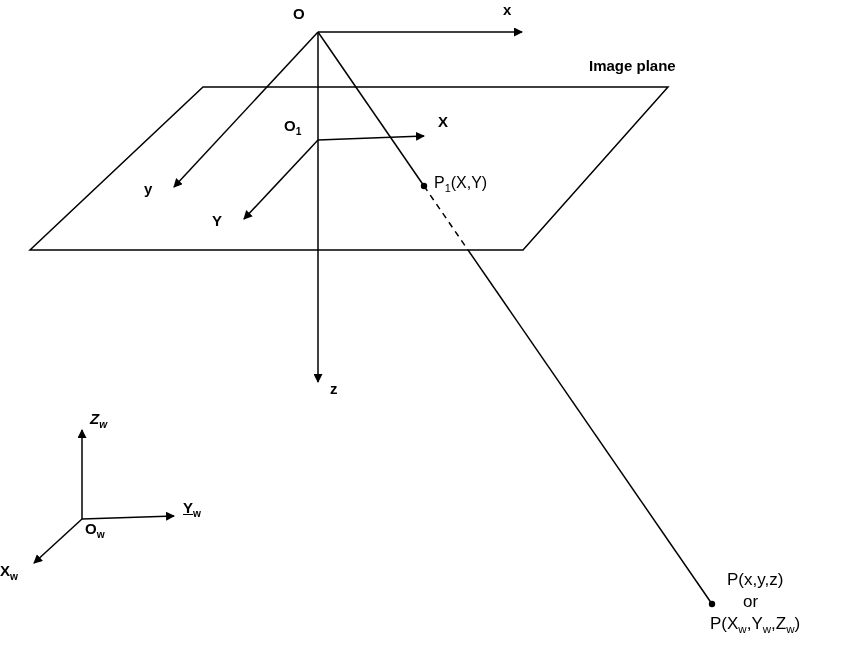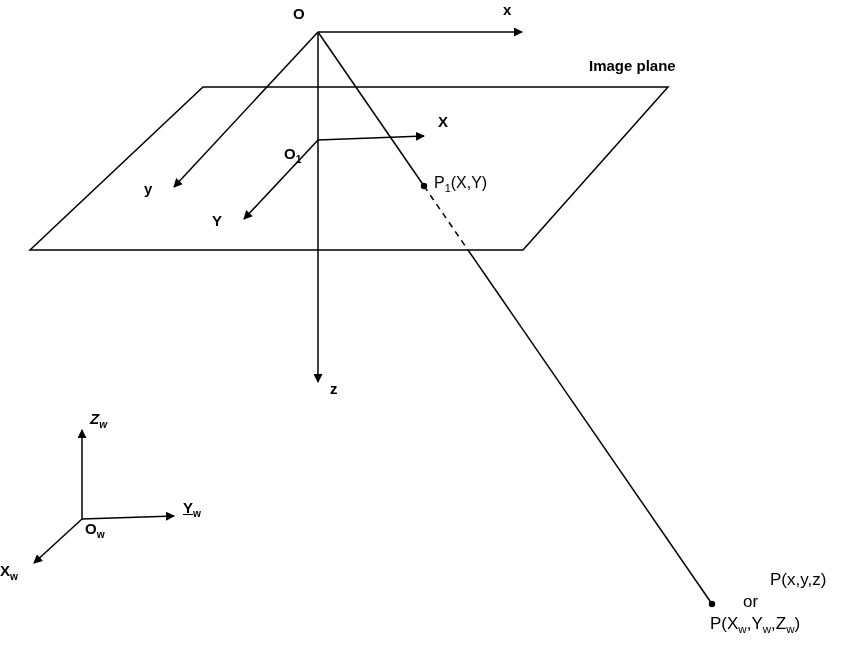--- a/index.html
+++ b/index.html
@@ -74,21 +74,21 @@
   </div>
 
   <div class="label bold fs15" style="left:503px; top:2px;">
     <span>x</span>
   </div>
 
   <div class="label fs15" style="left:589px; top:58px;font-weight:bold;">
     <span>Image plane</span>
   </div>
 
-  <div class="label bold fs15" style="left:284px; top:118px;margin-top:28px;">
+  <div class="label bold fs15" style="left:284px; top:118px;">
     <span>O</span><sub>1</sub>
   </div>
 
   <div class="label bold fs15" style="left:438px; top:114px;">
     <span>X</span>
   </div>
 
   <div class="label bold fs15" style="left:144px; top:181px;">
     <span>y</span>
   </div>
@@ -114,21 +114,21 @@
   </div>
 
   <div class="label bold fs15" style="left:85px; top:521px;">
     <span>O</span><sub>w</sub>
   </div>
 
   <div class="label bold fs15" style="left:0px; top:555px;margin-top:8px;">
     <span>X</span><sub>w</sub>
   </div>
 
-  <div class="label fs17" style="left:770px; top:571px;">
+  <div class="label fs17" style="left:727px; top:571px;">
     <span>P(x,y,z)</span>
   </div>
 
   <div class="label fs17" style="left:743px; top:593px;">
     <span>or</span>
   </div>
 
   <div class="label fs17" style="left:710px; top:615px;">
     <span>P(X</span><sub>w</sub><span>,Y</span><sub>w</sub><span>,Z</span><sub>w</sub><span>)</span>
   </div>

